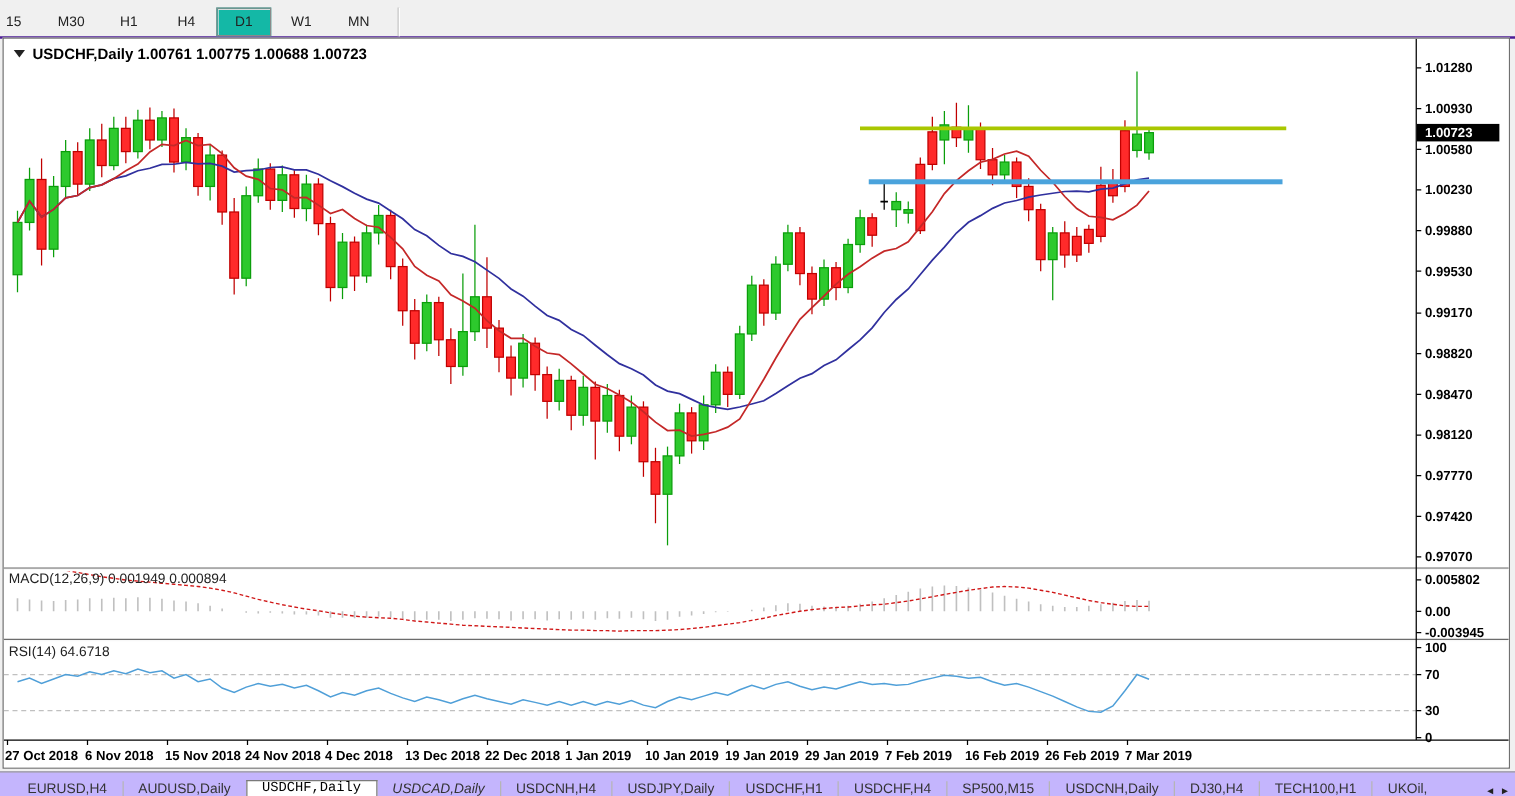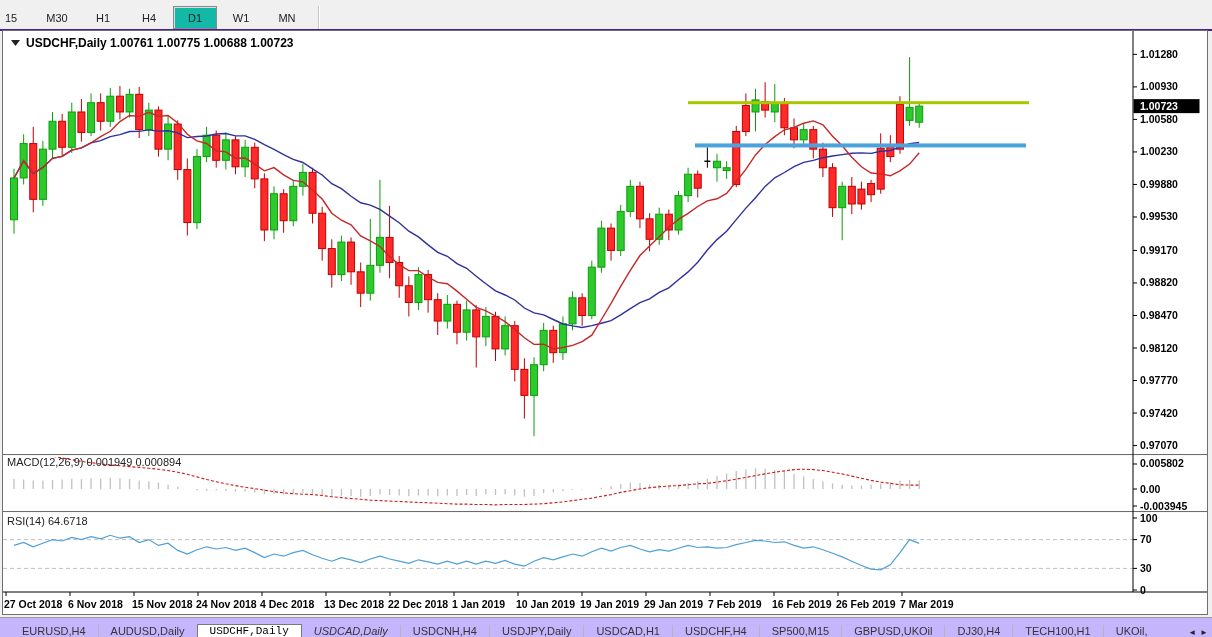--- a/index.html
+++ b/index.html
@@ -475,24 +475,24 @@
     </svg>
 </div>
 
 <div class="tabbar">
     <div class="tab">EURUSD,H4</div>
     <div class="tab">AUDUSD,Daily</div>
     <div class="tab active">USDCHF,Daily</div>
     <div class="tab">USDCAD,Daily</div>
     <div class="tab">USDCNH,H4</div>
     <div class="tab">USDJPY,Daily</div>
-    <div class="tab">USDCAD,H1</div>
+    <div class="tab">USDCHF,H1</div>
     <div class="tab">USDCHF,H4</div>
     <div class="tab">SP500,M15</div>
-    <div class="tab">GBPUSD,UKOil</div>
+    <div class="tab">USDCNH,Daily</div>
     <div class="tab">DJ30,H4</div>
     <div class="tab">TECH100,H1</div>
     <div class="tab">UKOil,</div>
     <div class="tab-scroll">
       <span>◄</span>
       <span>►</span>
     </div>
   </div>
 
 </body></html>

